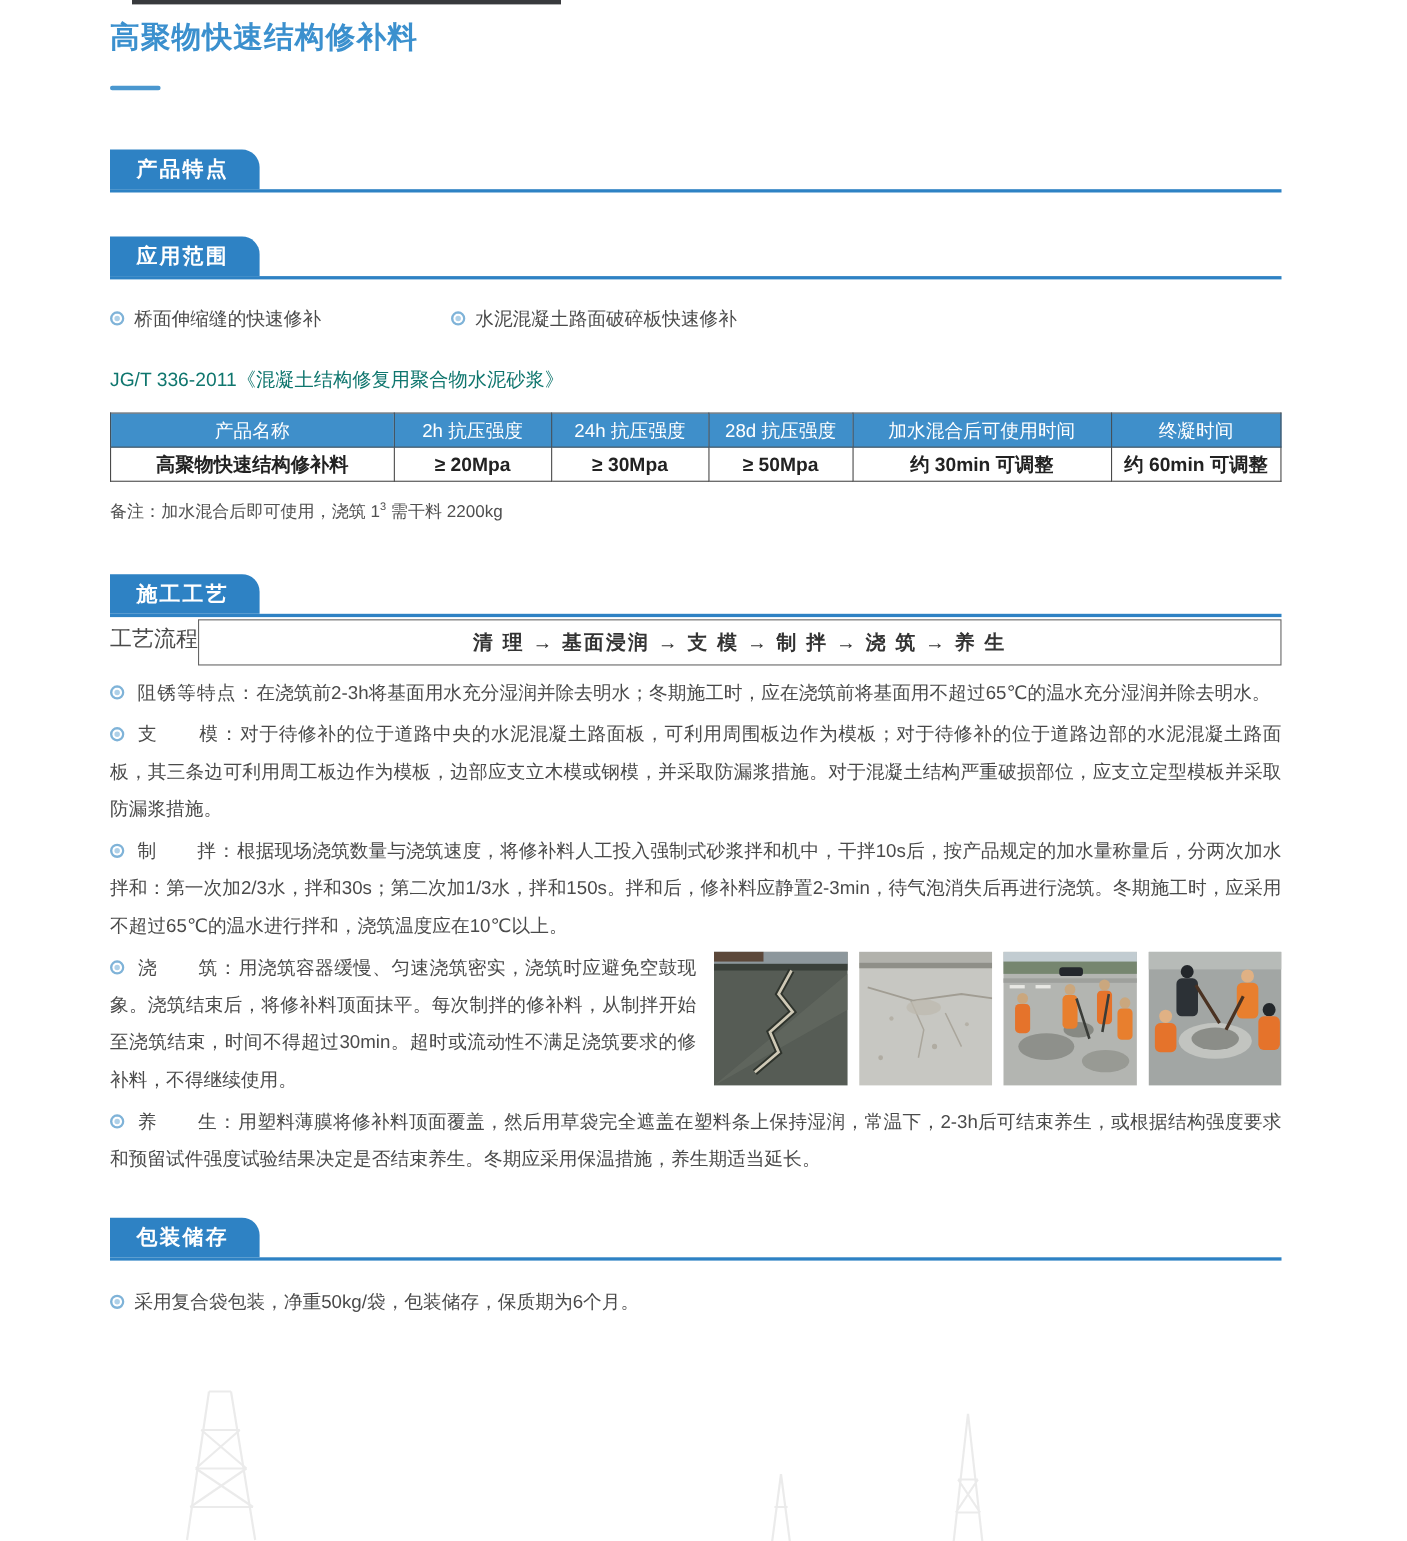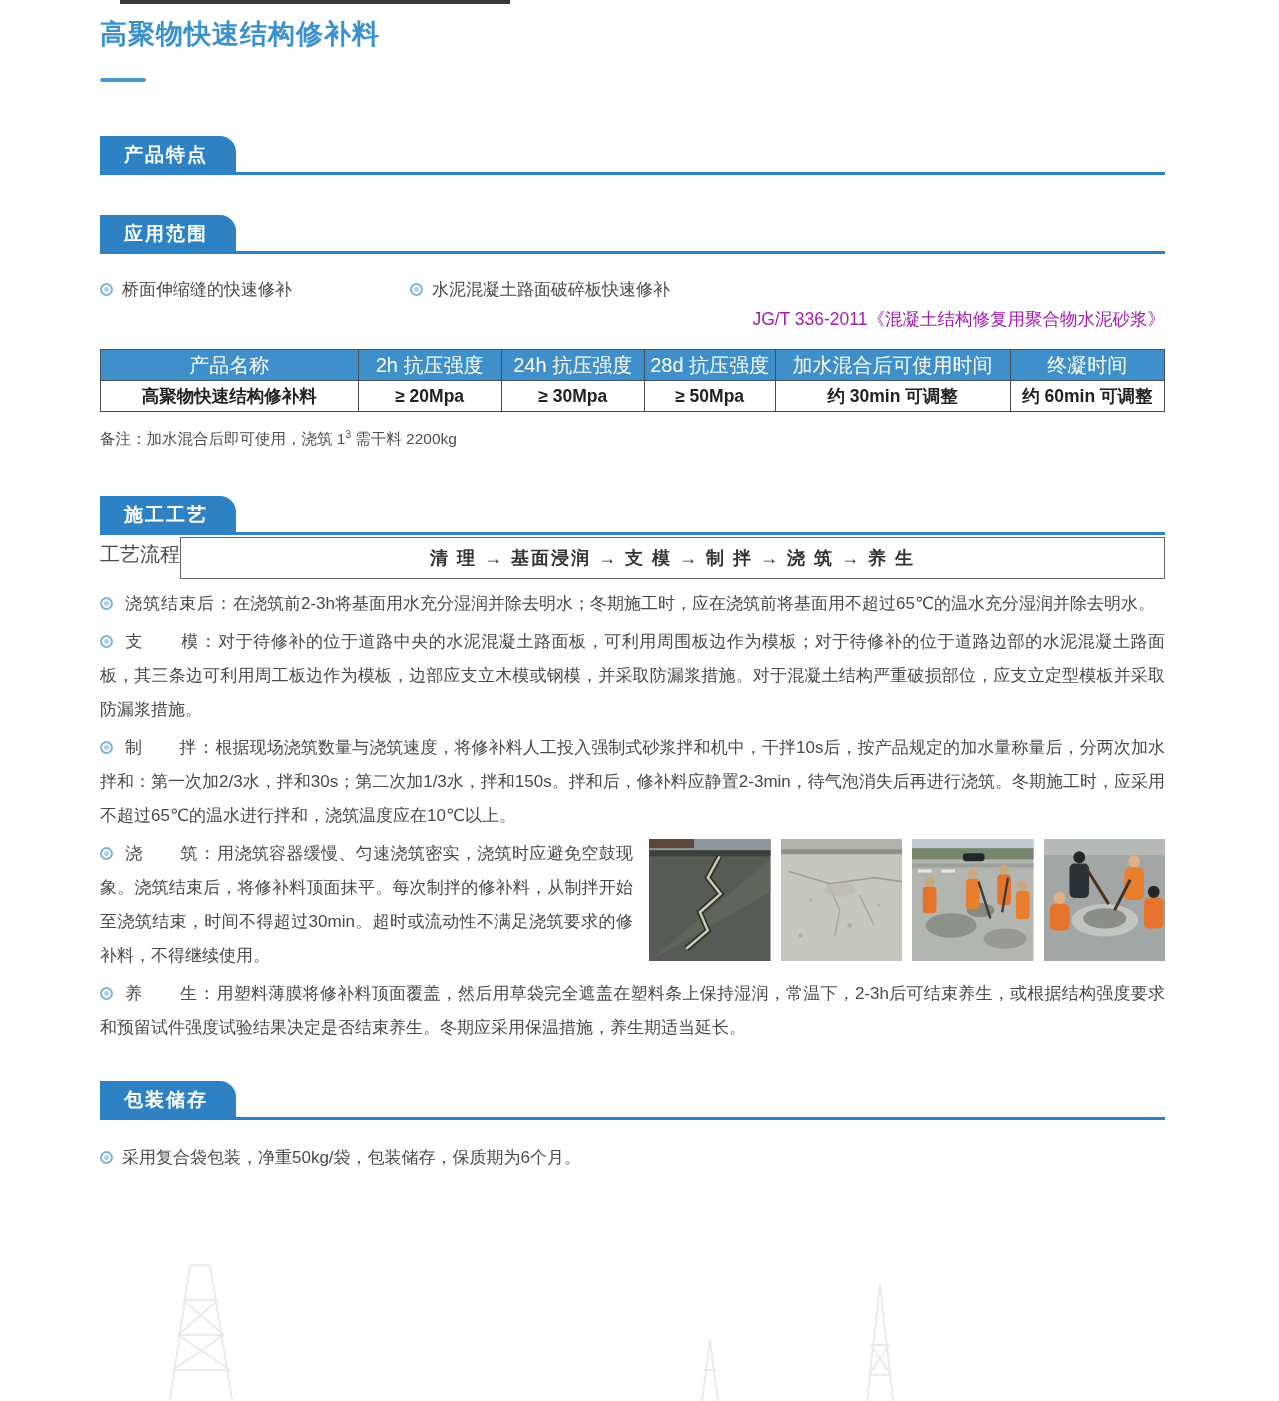--- a/index.html
+++ b/index.html
@@ -29,23 +29,23 @@
 
   .features-body{margin-top:28px;font-size:17px;line-height:2.05;text-align:justify;text-indent:2em;color:var(--text);}
 
   .bullet{display:inline-block;width:13px;height:13px;border:2px solid #7fb3d8;border-radius:50%;
     background:#aed0e8;box-shadow:inset 0 0 0 2px #fff;vertical-align:-1px;margin-right:9px;flex:none;}
 
   .app-row{margin-top:24px;display:flex;font-size:17px;text-align:right;}
   .app-item{display:flex;align-items:center;}
   .app-item:first-child{width:310px;}
 
-  .std-title{margin-top:6px;text-align:right;font-size:17.5px;color:#a21caf;}
+  .std-title{margin-top:32px;text-align:left;font-size:17.5px;color:#0f766e;}
   table.perf{margin-top:18px;width:1065px;border-collapse:collapse;table-layout:fixed;}
-  table.perf th{background:var(--th-blue);color:#fff;font-weight:normal;font-size:20px;height:31px;border:1px solid #44505a;}
+  table.perf th{background:var(--th-blue);color:#fff;font-weight:normal;font-size:17px;height:31px;border:1px solid #44505a;}
   table.perf td{background:#fff;color:#222;font-weight:600;font-size:17.5px;height:31px;text-align:center;border:1px solid #4a4a4a;}
   .c0{width:252px}.c1{width:140px}.c2{width:140px}.c3{width:128px}.c4{width:230px}.c5{width:151px}
   .note{margin-top:17px;font-size:15.5px;color:#4f4f4f;}
   .note sup{font-size:10px;}
 
   .flow-row{margin-top:2px;display:flex;align-items:stretch;}
   .flow-label{font-size:20px;color:#4a4a4a;white-space:nowrap;padding-top:4px;}
   .flow-box{flex:1;border:1px solid #666;text-align:center;font-weight:bold;font-size:18px;color:#333;
     padding:8px 0;letter-spacing:2px;display:flex;align-items:center;justify-content:center;}
 
@@ -136,21 +136,21 @@
 
   <div class="sec mt-c">
     <span class="badge">施工工艺</span>
   </div>
   <div class="flow-row">
     <span class="flow-label">工艺流程</span>
     <span class="flow-box">清 理 → 基面浸润 → 支 模 → 制 拌 → 浇 筑 → 养 生</span>
   </div>
 
   <div class="steps">
-    <p class="step"><span class="bullet"></span><span class="step-name">浇筑结束后：</span><span>在浇筑前2-3h将基面用水充分湿润并除去明水；冬期施工时，应在浇筑前将基面用不超过65℃的温水充分湿润并除去明水。</span></p>
+    <p class="step"><span class="bullet"></span><span class="step-name">阻锈等特点：</span><span>在浇筑前2-3h将基面用水充分湿润并除去明水；冬期施工时，应在浇筑前将基面用不超过65℃的温水充分湿润并除去明水。</span></p>
     <p class="step"><span class="bullet"></span><span class="step-name">支　　模：</span><span>对于待修补的位于道路中央的水泥混凝土路面板，可利用周围板边作为模板；对于待修补的位于道路边部的水泥混凝土路面板，其三条边可利用周工板边作为模板，边部应支立木模或钢模，并采取防漏浆措施。对于混凝土结构严重破损部位，应支立定型模板并采取防漏浆措施。</span></p>
     <p class="step"><span class="bullet"></span><span class="step-name">制　　拌：</span><span>根据现场浇筑数量与浇筑速度，将修补料人工投入强制式砂浆拌和机中，干拌10s后，按产品规定的加水量称量后，分两次加水拌和：第一次加2/3水，拌和30s；第二次加1/3水，拌和150s。拌和后，修补料应静置2-3min，待气泡消失后再进行浇筑。冬期施工时，应采用不超过65℃的温水进行拌和，浇筑温度应在10℃以上。</span></p>
 
     <div class="photos">
       <div class="photo">
         <svg viewBox="0 0 124 120" preserveAspectRatio="none">
           <rect width="124" height="120" fill="#565c55"></rect>
           <rect width="124" height="15" fill="#8d979c"></rect>
           <rect x="0" y="0" width="46" height="9" fill="#5c483a"></rect>
           <rect y="11" width="124" height="6" fill="#3a403a"></rect>

